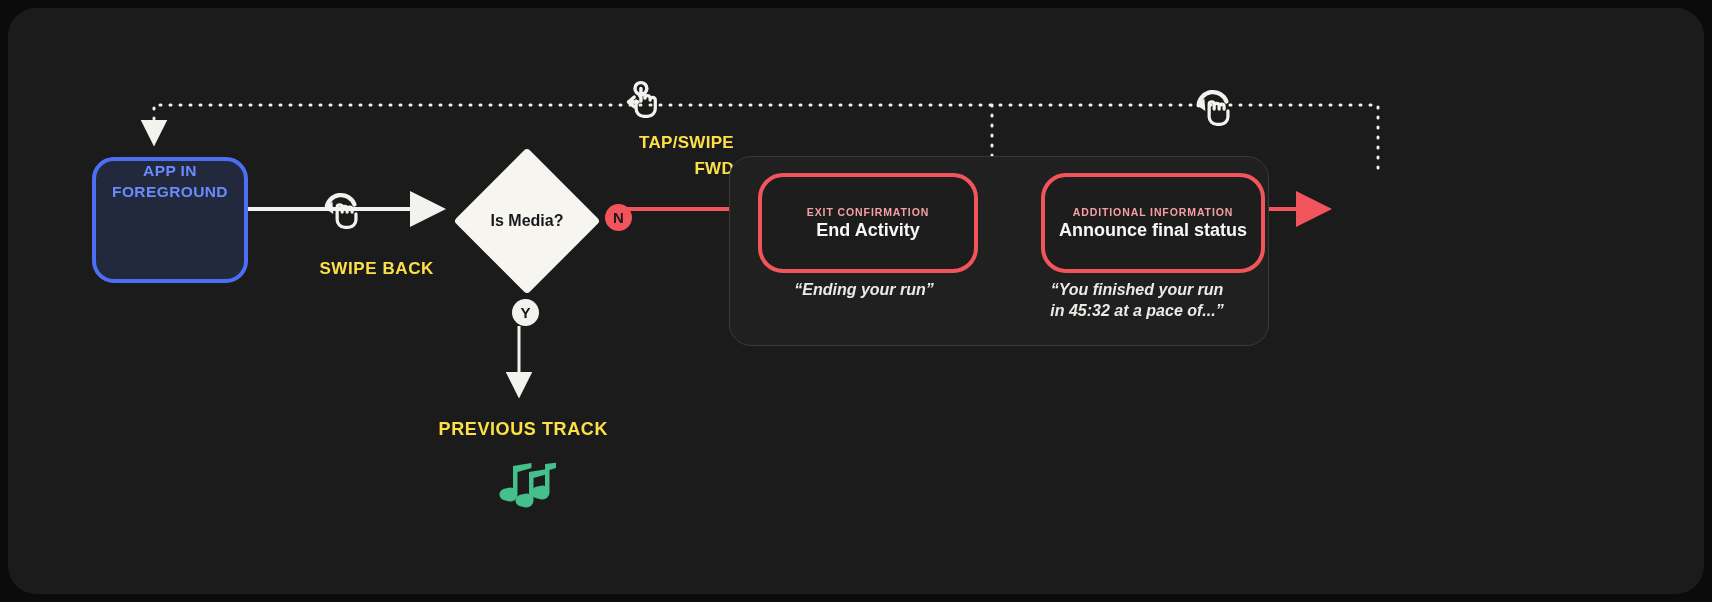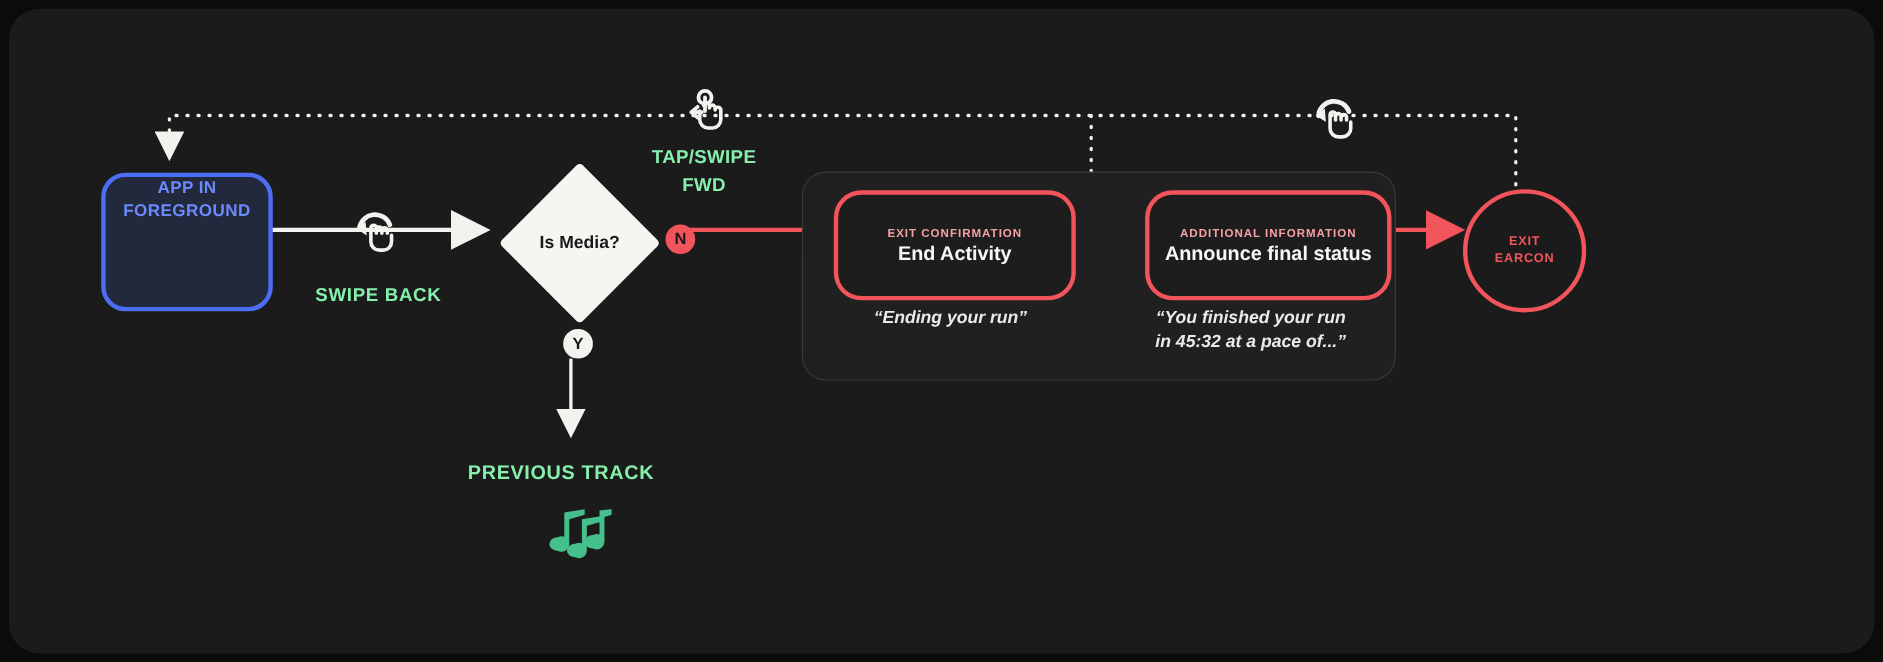--- a/index.html
+++ b/index.html
@@ -38,21 +38,21 @@
 
   .quote{color:#eceae6;font-size:16px;font-style:italic;font-weight:bold;text-align:center;line-height:1.3;}
   #quote-exit{left:748px;top:272px;width:216px;}
   #quote-info{left:1015px;top:272px;width:228px;}
 
   
   #earcon{left:1322px;top:164px;width:104px;height:104px;border:4px solid #f2545b;border-radius:50%;
      display:flex;align-items:center;justify-content:center;}
   #earcon .lbl{color:#f2545b;font-size:11.5px;font-weight:bold;letter-spacing:.7px;line-height:1.3;text-align:center;}
 
-  .caption{color:#86efac;font-weight:bold;text-align:center;}
+  .caption{color:#fde047;font-weight:bold;text-align:right;}
   #cap-tapswipe{left:538px;top:122px;width:188px;font-size:17px;line-height:1.5;letter-spacing:.3px;}
   #cap-swipeback{left:246px;top:251px;width:180px;font-size:17px;letter-spacing:.6px;}
   #cap-prevtrack{left:404px;top:411px;width:196px;font-size:18px;letter-spacing:.6px;}
 
   .gicon{width:46px;height:46px;}
   #icon-swipe-back{left:310px;top:183px;}
   #icon-tap{left:608px;top:70px;}
   #icon-swipe-fwd{left:1182px;top:80px;}
   #notes{left:488px;top:448px;width:60px;height:58px;}
 </style>
@@ -147,26 +147,20 @@
 
   <div class="abs card" id="card-info">
     <div class="eyebrow">ADDITIONAL INFORMATION</div>
     <div class="title">Announce final status</div>
   </div>
   <div class="abs quote" id="quote-info">
     <span>“You finished your run</span><br>
     <span>in 45:32 at a pace of...”</span>
   </div>
 
-  <div class="abs" id="earcon">
-    <div class="lbl">
-      <span>EXIT</span><br>
-      <span>EARCON</span>
-    </div>
-  </div>
 
   <div class="abs caption" id="cap-prevtrack">PREVIOUS TRACK</div>
   <div class="abs" id="notes">
     <svg viewBox="0 0 60 58" width="60" height="58" aria-hidden="true">
       <g fill="#45c08c">
         <path d="M17 10 v22 a7 7 0 1 0 4.5 6.5 V16 l14 -4 v-5 z"></path>
         <ellipse cx="11" cy="38.5" rx="7.6" ry="6.2"></ellipse>
         <path d="M33 16 v22 a7 7 0 1 0 4.5 6.5 V22 l14 -4 v-5 z"></path>
         <ellipse cx="27" cy="44.5" rx="7.6" ry="6.2"></ellipse>
         <path d="M49 8 v22 a7 7 0 1 0 4.5 6.5 V14 l8 -2.5 v-5 z"></path>

